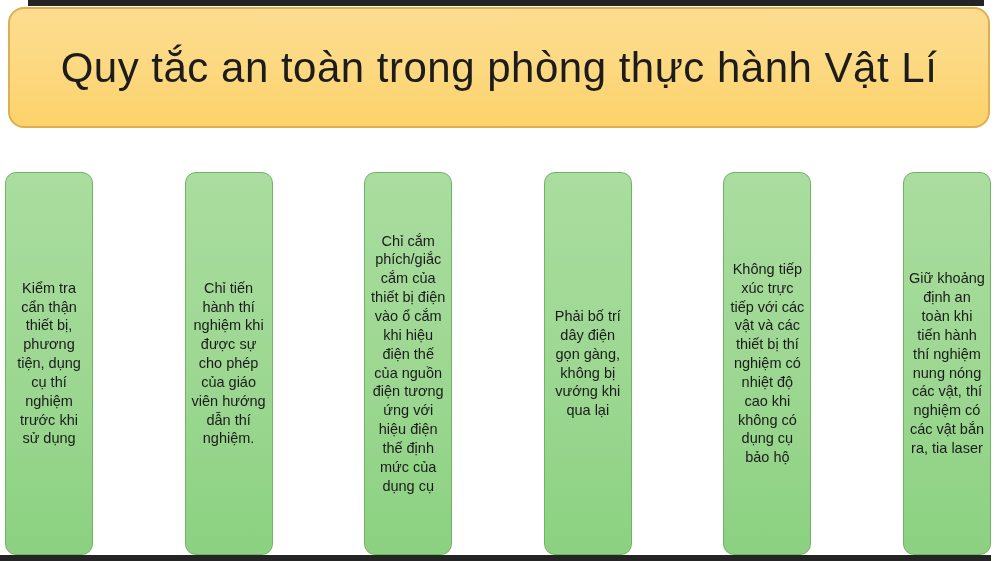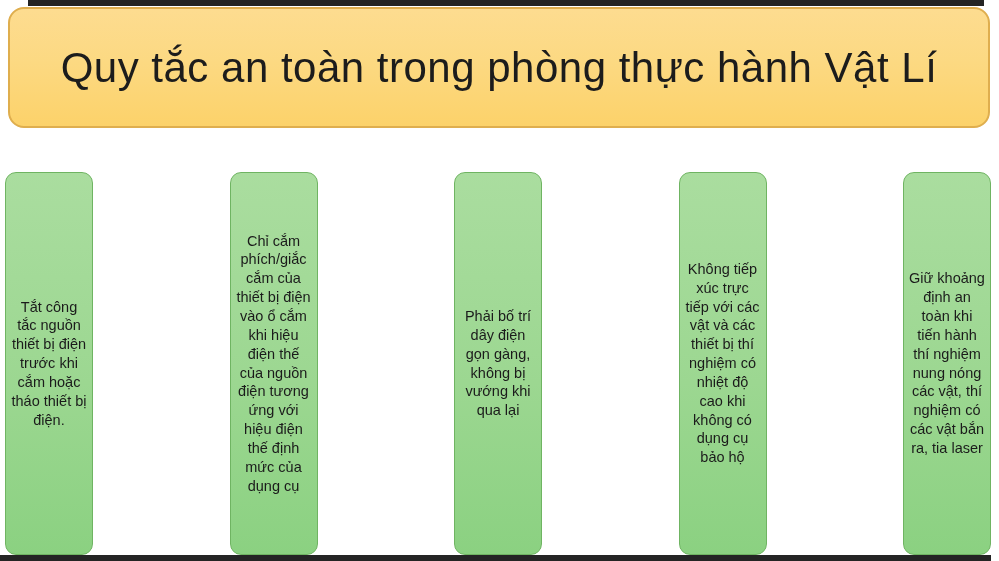--- a/index.html
+++ b/index.html
@@ -86,21 +86,24 @@
 <body>
 
 <div class="edge-strip top"></div>
 
 <div class="banner">
   <div class="title">Quy tắc an toàn trong phòng thực hành Vật Lí</div>
 </div>
 
 <div class="cards">
   <div class="card">
-    <div class="rule-text">Tắt công tắc nguồn thiết bị điện trước khi cắm hoặc tháo thiết bị điện.</div>
+    <div class="rule-text">Kiểm tra cẩn thận thiết bị, phương tiện, dụng cụ thí nghiệm trước khi sử dụng</div>
+  </div>
+  <div class="card">
+    <div class="rule-text">Chỉ tiến hành thí nghiệm khi được sự cho phép của giáo viên hướng dẫn thí nghiệm.</div>
   </div>
   <div class="card">
     <div class="rule-text">Chỉ cắm phích/giắc cắm của thiết bị điện vào ổ cắm khi hiệu điện thế của nguồn điện tương ứng với hiệu điện thế định mức của dụng cụ</div>
   </div>
   <div class="card">
     <div class="rule-text">Phải bố trí dây điện gọn gàng, không bị vướng khi qua lại</div>
   </div>
   <div class="card">
     <div class="rule-text">Không tiếp xúc trực tiếp với các vật và các thiết bị thí nghiệm có nhiệt độ cao khi không có dụng cụ bảo hộ</div>
   </div>

